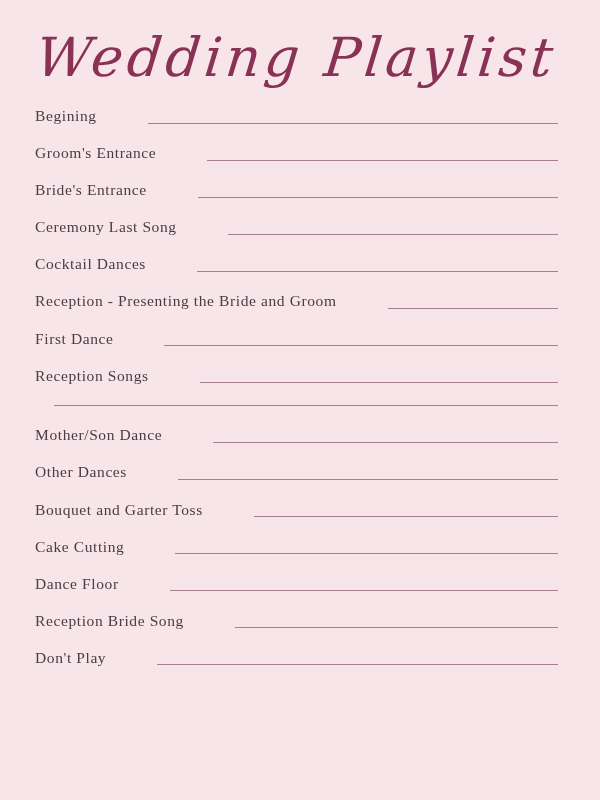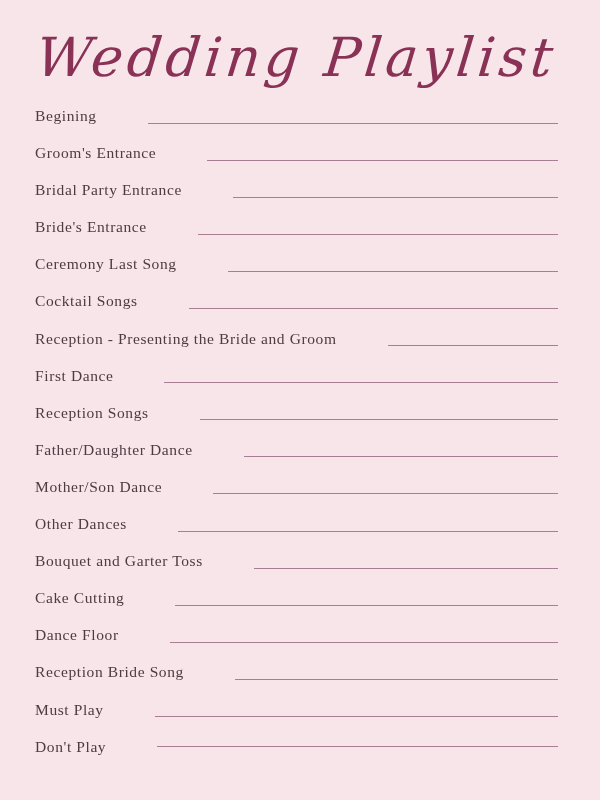--- a/index.html
+++ b/index.html
@@ -73,57 +73,52 @@
   <div class="row">
     <span class="row-label">Begining</span>
     <span class="fill-line"></span>
   </div>
 
   <div class="row">
     <span class="row-label">Groom's Entrance</span>
     <span class="fill-line"></span>
   </div>
 
-  <div class="row">
-    <span class="row-label">Bridal Party Entrance</span>
-    <span class="fill-line"></span>
-  </div>
 
   <div class="row">
     <span class="row-label">Bride's Entrance</span>
     <span class="fill-line"></span>
   </div>
 
   <div class="row">
     <span class="row-label">Ceremony Last Song</span>
     <span class="fill-line"></span>
   </div>
 
   <div class="row">
-    <span class="row-label">Cocktail Songs</span>
+    <span class="row-label">Cocktail Dances</span>
     <span class="fill-line"></span>
   </div>
 
   <div class="row">
     <span class="row-label">Reception - Presenting the Bride and Groom</span>
     <span class="fill-line"></span>
   </div>
 
   <div class="row">
     <span class="row-label">First Dance</span>
     <span class="fill-line"></span>
   </div>
 
   <div class="row">
     <span class="row-label">Reception Songs</span>
     <span class="fill-line"></span>
   </div>
 
   <div class="row">
-    <span class="row-label">Father/Daughter Dance</span>
     <span class="fill-line"></span>
   </div>
 
   <div class="row">
     <span class="row-label">Mother/Son Dance</span>
     <span class="fill-line"></span>
   </div>
 
   <div class="row">
     <span class="row-label">Other Dances</span>
@@ -143,23 +138,19 @@
   <div class="row">
     <span class="row-label">Dance Floor</span>
     <span class="fill-line"></span>
   </div>
 
   <div class="row">
     <span class="row-label">Reception Bride Song</span>
     <span class="fill-line"></span>
   </div>
 
-  <div class="row">
-    <span class="row-label">Must Play</span>
-    <span class="fill-line"></span>
-  </div>
 
   <div class="row">
     <span class="row-label">Don't Play</span>
     <span class="fill-line"></span>
   </div>
 </div>
 </div>
 
 </body></html>

